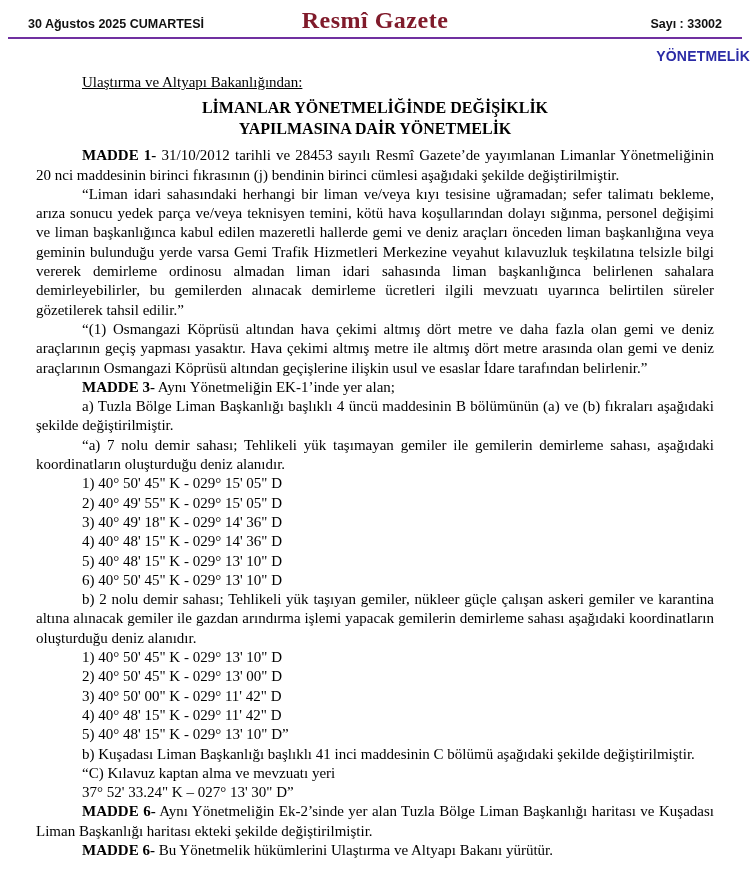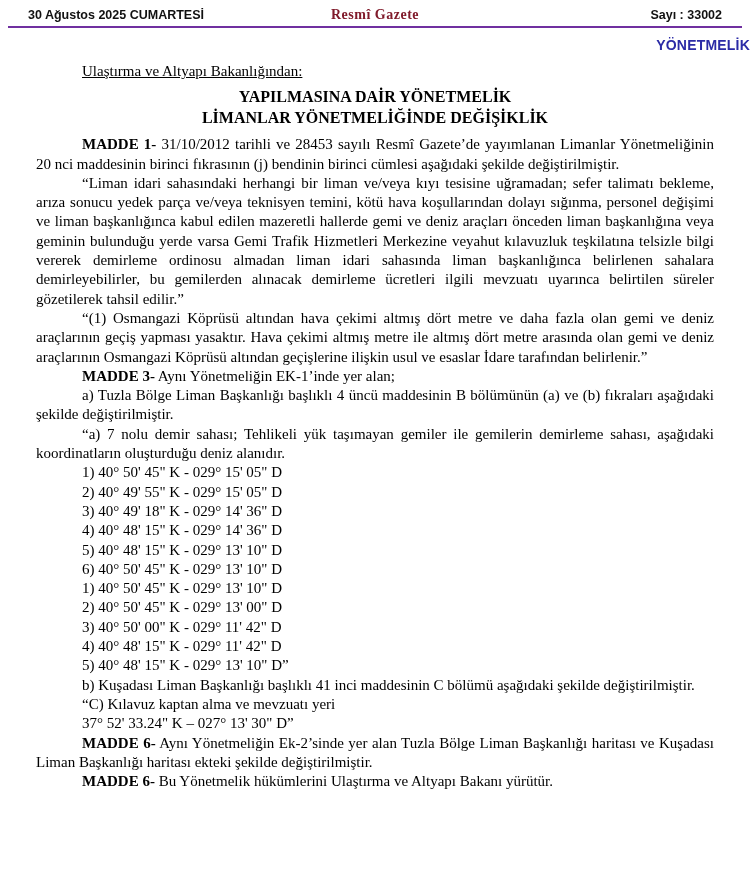--- a/index.html
+++ b/index.html
@@ -12,21 +12,21 @@
   .masthead {
     display:flex; align-items:baseline; padding:0 28px;
   }
   .m-side {
     flex:1 1 0; font-family:"Liberation Sans", sans-serif;
     font-size:12.5px; font-weight:bold; color:#111;
   }
   .m-right { text-align:right; }
   .m-center {
     flex:0 0 auto; font-family:"Liberation Serif", serif;
-    font-size:14px; font-weight:bold; letter-spacing:0.5px;
+    font-size:24px; font-weight:bold; letter-spacing:0.5px;
   }
   .rule { height:2px; margin:3px 8px 0 8px; }
   .category {
     text-align:right; font-family:"Liberation Sans", sans-serif;
     font-size:14px; font-weight:bold; margin-top:9px; letter-spacing:0.2px;
   }
   .content {
     padding:0 36px; margin-top:9px;
     font-size:15px; line-height:19.3px;
   }
@@ -54,22 +54,22 @@
 
   <div class="rule" id="gz-rule" style="background: rgb(112, 48, 160);"></div>
 
   <div class="category" id="gz-category" style="color: rgb(43, 43, 166);">YÖNETMELİK</div>
 
   <main class="content">
 
     <div class="authority">Ulaştırma ve Altyapı Bakanlığından:</div>
 
     <div class="doc-title">
+      <div>LİMANLAR YÖNETMELİĞİNDE DEĞİŞİKLİK</div>
       <div>YAPILMASINA DAİR YÖNETMELİK</div>
-      <div>LİMANLAR YÖNETMELİĞİNDE DEĞİŞİKLİK</div>
     </div>
 
     <p class="para"><span class="lead">MADDE 1-</span> <span>31/10/2012 tarihli ve 28453 sayılı Resmî Gazete’de yayımlanan Limanlar Yönetmeliğinin 20 nci maddesinin birinci fıkrasının (j) bendinin birinci cümlesi aşağıdaki şekilde değiştirilmiştir.</span></p>
 
     <p class="para">“Liman idari sahasındaki herhangi bir liman ve/veya kıyı tesisine uğramadan; sefer talimatı bekleme, arıza sonucu yedek parça ve/veya teknisyen temini, kötü hava koşullarından dolayı sığınma, personel değişimi ve liman başkanlığınca kabul edilen mazeretli hallerde gemi ve deniz araçları önceden liman başkanlığına veya geminin bulunduğu yerde varsa Gemi Trafik Hizmetleri Merkezine veyahut kılavuzluk teşkilatına telsizle bilgi vererek demirleme ordinosu almadan liman idari sahasında liman başkanlığınca belirlenen sahalara demirleyebilirler, bu gemilerden alınacak demirleme ücretleri ilgili mevzuatı uyarınca belirtilen süreler gözetilerek tahsil edilir.”</p>
 
 
     <p class="para">“(1) Osmangazi Köprüsü altından hava çekimi altmış dört metre ve daha fazla olan gemi ve deniz araçlarının geçiş yapması yasaktır. Hava çekimi altmış metre ile altmış dört metre arasında olan gemi ve deniz araçlarının Osmangazi Köprüsü altından geçişlerine ilişkin usul ve esaslar İdare tarafından belirlenir.”</p>
 
     <p class="para"><span class="lead">MADDE 3-</span> <span>Aynı Yönetmeliğin EK-1’inde yer alan;</span></p>
@@ -78,20 +78,21 @@
 
     <p class="para">“a) 7 nolu demir sahası; Tehlikeli yük taşımayan gemiler ile gemilerin demirleme sahası, aşağıdaki koordinatların oluşturduğu deniz alanıdır.</p>
 
     <div class="coord">1) 40° 50' 45" K - 029° 15' 05" D</div>
     <div class="coord">2) 40° 49' 55" K - 029° 15' 05" D</div>
     <div class="coord">3) 40° 49' 18" K - 029° 14' 36" D</div>
     <div class="coord">4) 40° 48' 15" K - 029° 14' 36" D</div>
     <div class="coord">5) 40° 48' 15" K - 029° 13' 10" D</div>
     <div class="coord">6) 40° 50' 45" K - 029° 13' 10" D</div>
 
+    <p class="para">b) 2 nolu demir sahası; Tehlikeli yük taşıyan gemiler, nükleer güçle çalışan askeri gemiler ve karantina altına alınacak gemiler ile gazdan arındırma işlemi yapacak gemilerin demirleme sahası aşağıdaki koordinatların oluşturduğu deniz alanıdır.</p>
 
     <div class="coord">1) 40° 50' 45" K - 029° 13' 10" D</div>
     <div class="coord">2) 40° 50' 45" K - 029° 13' 00" D</div>
     <div class="coord">3) 40° 50' 00" K - 029° 11' 42" D</div>
     <div class="coord">4) 40° 48' 15" K - 029° 11' 42" D</div>
     <div class="coord">5) 40° 48' 15" K - 029° 13' 10" D”</div>
 
     <p class="para">b) Kuşadası Liman Başkanlığı başlıklı 41 inci maddesinin C bölümü aşağıdaki şekilde değiştirilmiştir.</p>
 
     <p class="para">“C) Kılavuz kaptan alma ve mevzuatı yeri</p>

